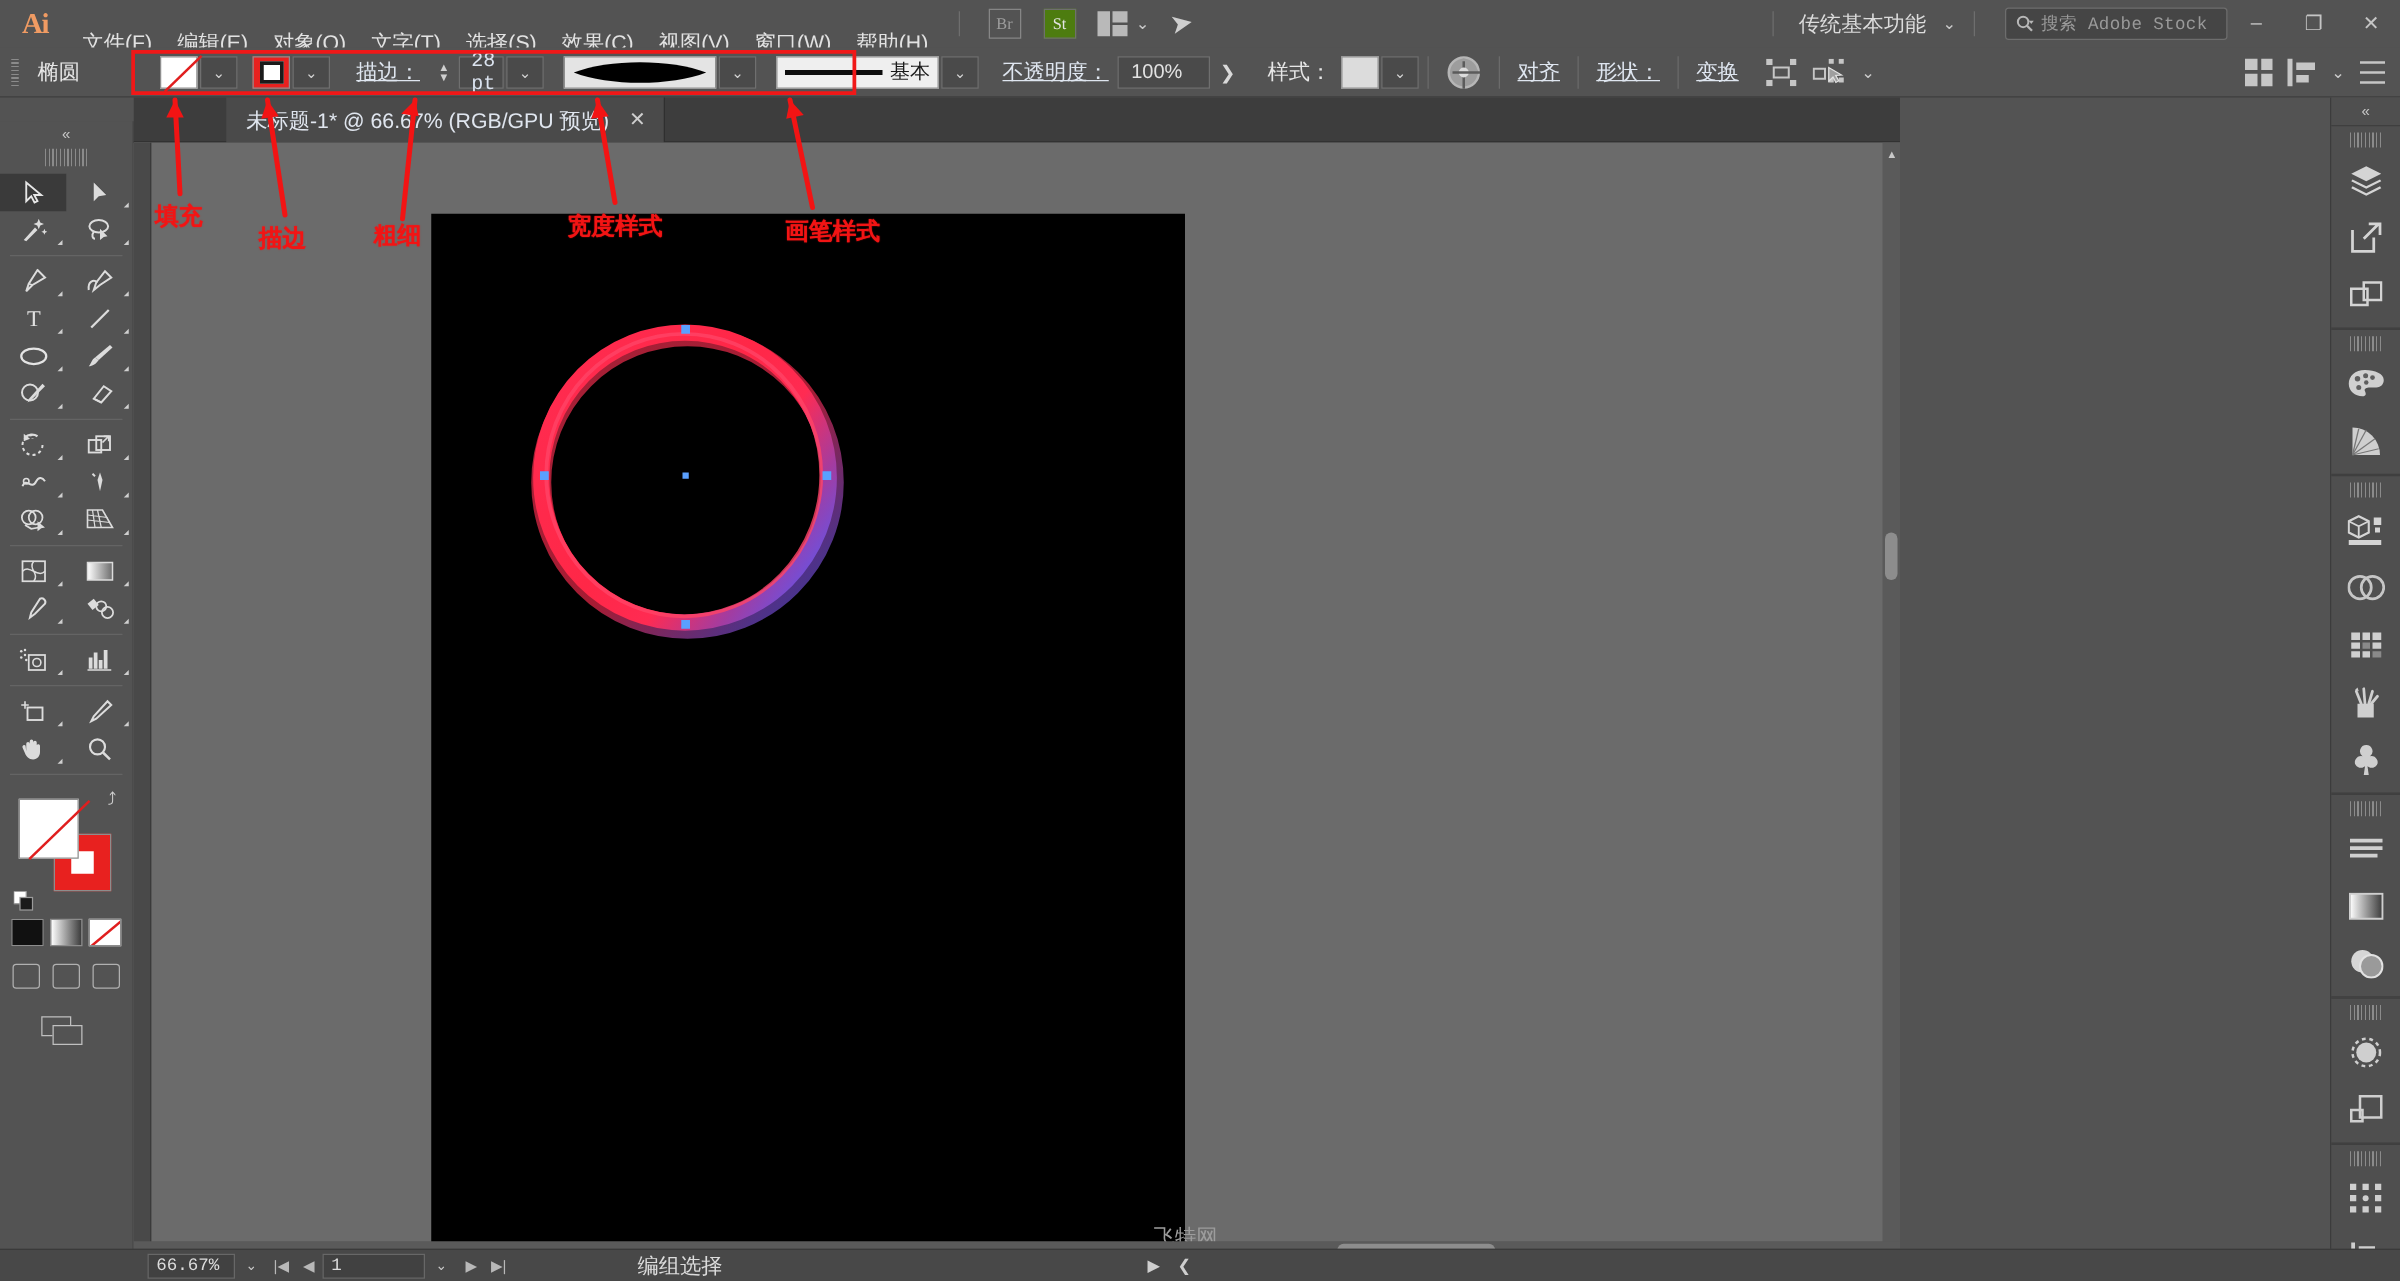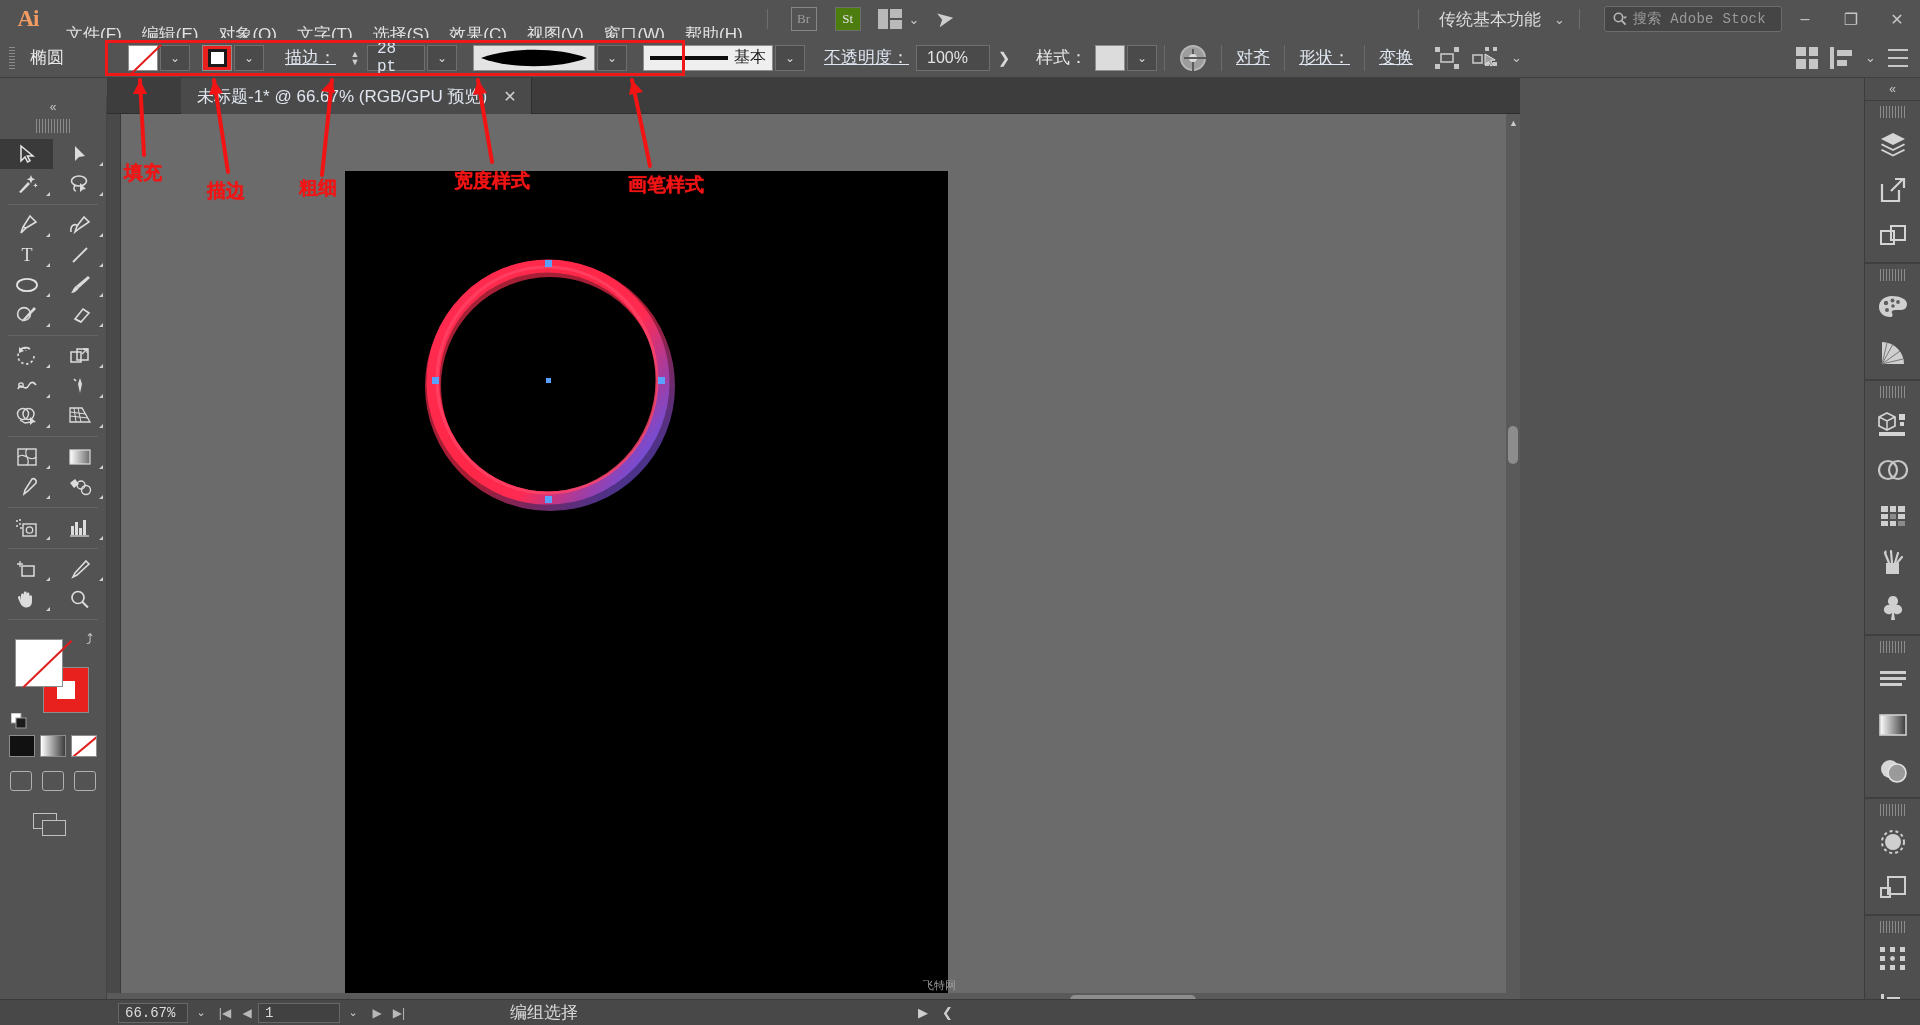--- a/index.html
+++ b/index.html
@@ -161,21 +161,21 @@
   .canvaswrap{
     position:absolute;left:107px;top:114px;width:1413px;height:893px;background:#6b6b6b;
     overflow:hidden;
   }
   .ruler-l{ position:absolute;left:0;top:0;width:14px;height:893px;background:#494949;border-right:1px solid #3a3a3a;}
   .artboard{
     position:absolute;left:238px;top:57px;width:603px;height:835px;background:#000;
   }
   .artboard svg{ display:block; }
   .watermark1{
-    position:absolute;left:923px;top:978px;font-size:11px;color:#9c9c9c;
+    position:absolute;left:923px;top:978px;font-size:17px;color:#9c9c9c;
   }
   .watermark2{
     position:absolute;left:910px;top:1004px;font-size:17px;color:#cfcfcf;letter-spacing:.5px;
     font-family:"Liberation Sans",sans-serif;
   }
 
   
   .annobox{
     position:absolute;left:105px;top:40px;width:580px;height:36px;
     border:3px solid #f01818; pointer-events:none;
@@ -276,21 +276,21 @@
     <div class="swatch-stroke">
         <i></i>
       </div>
     <div class="drop">⌄</div>
     <div style="width:14px"></div>
     <div class="cb-link">描边：</div>
     <div class="stepper">
         <span>▲</span>
         <span>▼</span>
       </div>
-    <div class="numfield" style="width:58px">28 pt</div>
+    <div class="numfield" style="width:36px">28 pt</div>
     <div class="drop">⌄</div>
 
     <div style="width:16px"></div>
     <div class="widthprofile">
       <svg width="110" height="18" viewBox="0 0 110 18">
         <path d="M2 9 C 30 -2, 80 -2, 108 9 C 80 20, 30 20, 2 9 Z" fill="#000"></path>
       </svg>
     </div>
     <div class="drop">⌄</div>
 

